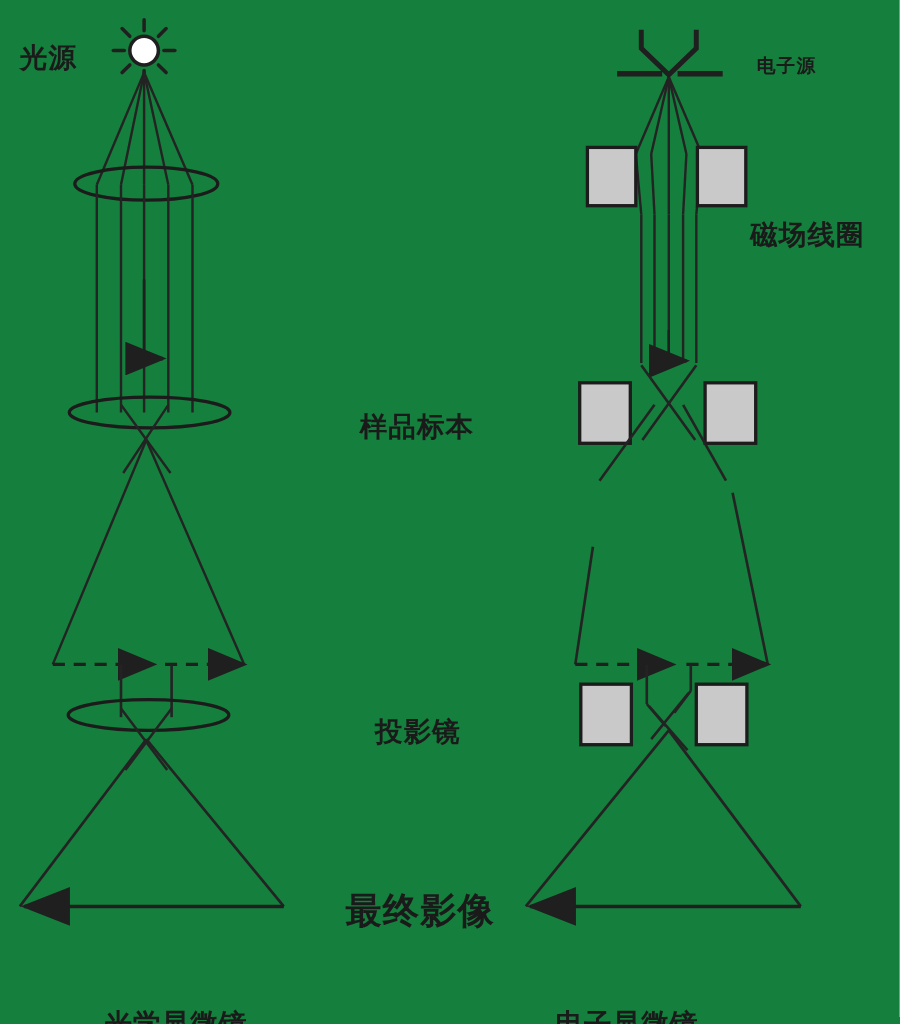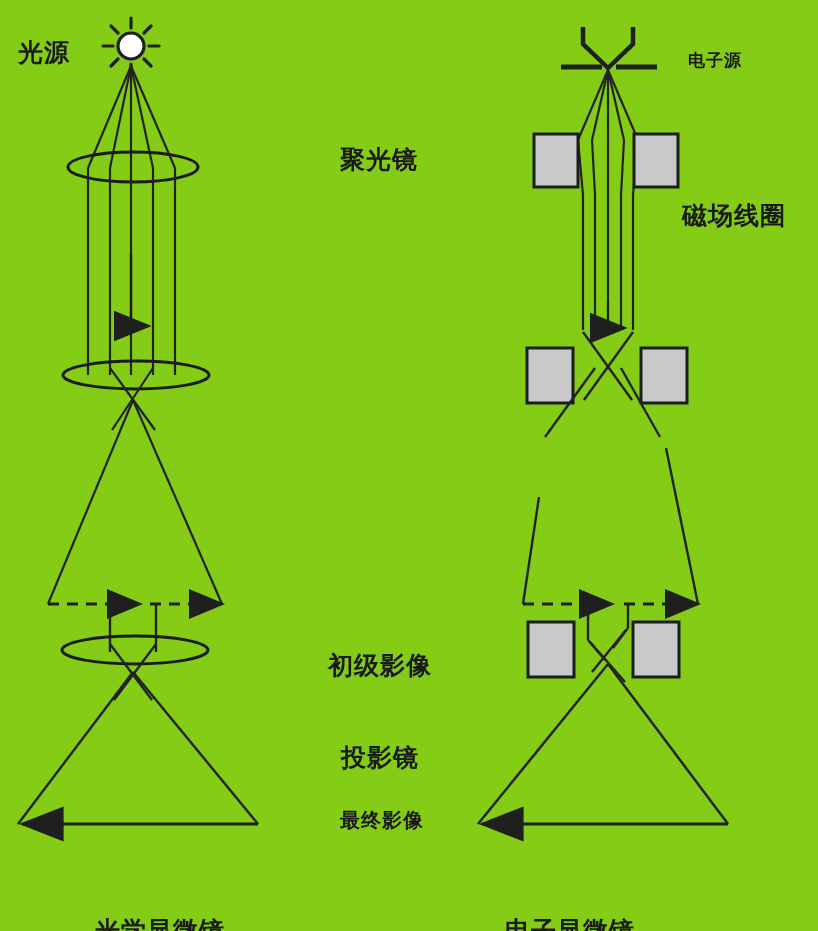--- a/index.html
+++ b/index.html
@@ -8,21 +8,21 @@
     padding: 0;
     background: #ffffff;
   }
   body {
     font-family: "Liberation Serif", "DejaVu Serif", serif;
   }
   #root {
     position: relative;
     width: 818px;
     height: 931px;
-    background: #84cc16;
+    background: #15803d;
     overflow: hidden;
   }
   #diagram-svg {
     position: absolute;
     left: 0;
     top: 0;
     width: 818px;
     height: 931px;
   }
   .lbl {
@@ -30,25 +30,25 @@
     color: #1a1a1a;
     font-weight: 700;
     letter-spacing: 1px;
     white-space: pre;
     line-height: 1.22;
     text-align: center;
     font-family: "DejaVu Serif", "Liberation Serif", serif;
   }
   .lbl-left-src   { left: 18px;  top: 38px;  font-size: 25px; text-align: left; }
   .lbl-right-src  { left: 688px; top: 50px;  font-size: 17px; text-align: left; }
-  .lbl-coil       { left: 682px; top: 140px; font-size: 25px; text-align: left; }
+  .lbl-coil       { left: 682px; top: 140px; font-size: 25px; text-align: left; font-family: Liberation Mono, monospace; }
   .lbl-mid-cond   { left: 304px; top: 145px; font-size: 25px; width: 150px; }
   .lbl-mid-spec   { left: 294px; top: 312px; font-size: 25px; width: 170px; }
   .lbl-mid-prim   { left: 300px; top: 590px; font-size: 25px; width: 160px; }
-  .lbl-mid-final  { left: 302px; top: 808px; font-size: 20px; width: 160px; }
+  .lbl-mid-final  { left: 302px; top: 808px; font-size: 33px; width: 160px; }
   .cap            { font-size: 25px; width: 300px; }
   .cap-left       { left: 10px;  top: 855px; }
   .cap-right      { left: 420px; top: 855px; }
 </style>
 </head>
 <body>
 
 <div id="root">
 
   <svg id="diagram-svg" viewBox="0 0 818 931">
@@ -241,27 +241,26 @@
   </svg>
 
   <div class="lbl lbl-left-src">光源</div>
 
   <div class="lbl lbl-right-src">电子源</div>
 
   <div class="lbl lbl-coil">
     <div>磁场线圈</div>
   </div>
 
-  <div class="lbl lbl-mid-cond">聚光镜</div>
 
   <div class="lbl lbl-mid-spec">
+    <div>样品标本</div>
   </div>
 
   <div class="lbl lbl-mid-prim">
-    <div>初级影像</div>
     <div>投影镜</div>
   </div>
 
   <div class="lbl lbl-mid-final">最终影像</div>
 
   <div class="lbl cap cap-left">
     <div>光学显微镜</div>
     
   </div>
 

